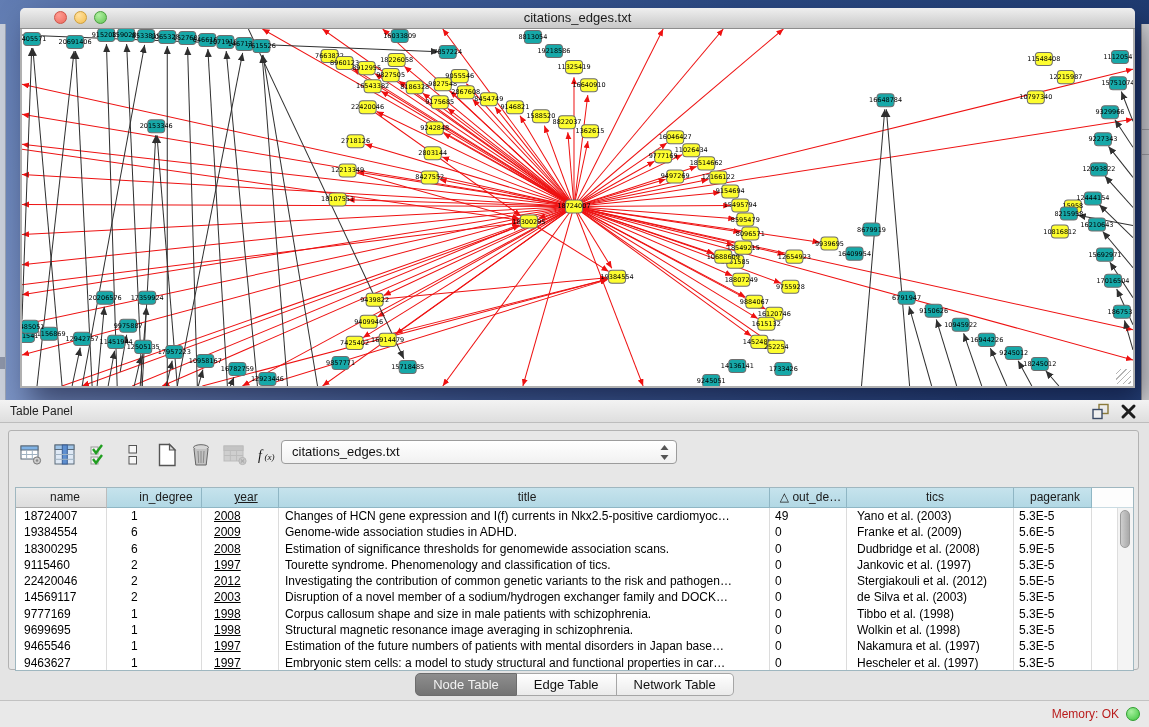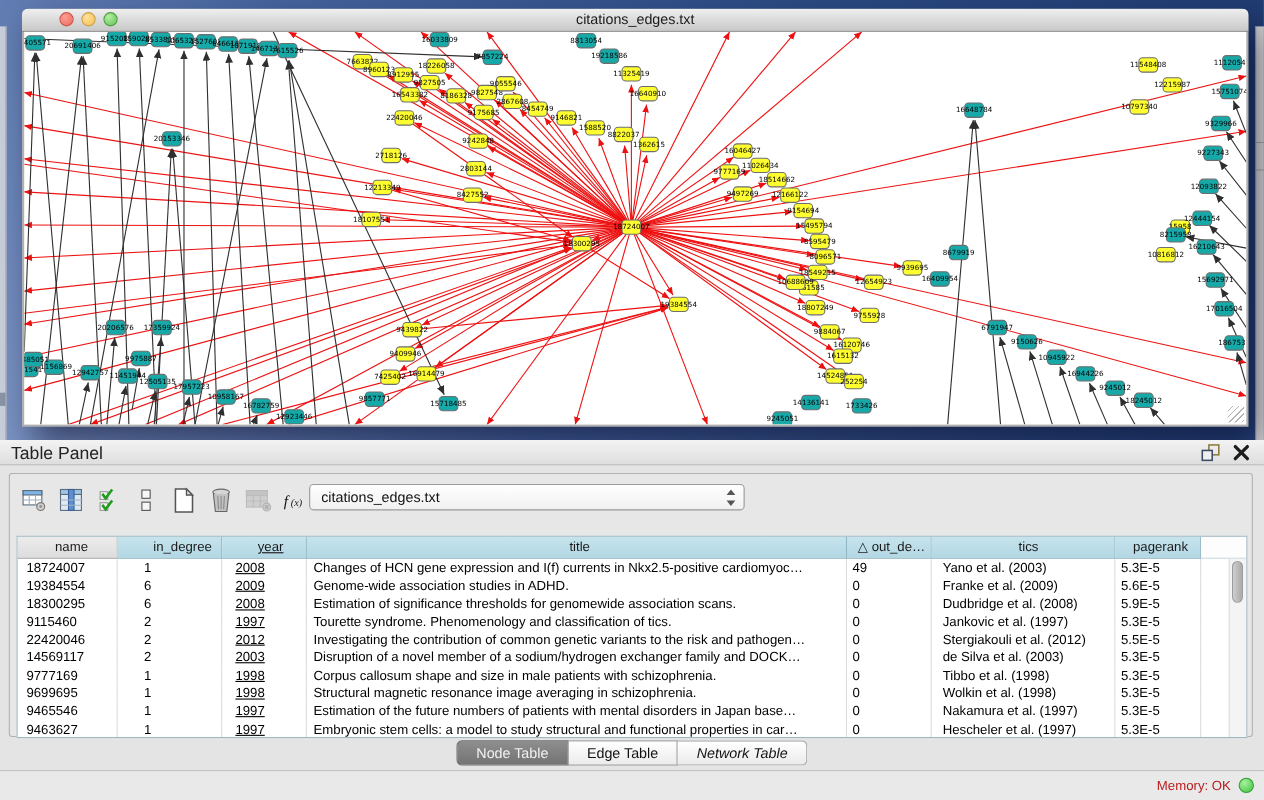--- a/index.html
+++ b/index.html
@@ -22,21 +22,21 @@
   .light.yellow{background:radial-gradient(circle at 35% 30%,#ffe1a0,#f5bf4f);border:1px solid #cf9f3c;}
   .light.green{background:radial-gradient(circle at 35% 30%,#b2f0a2,#61c454);border:1px solid #4a9e3d;}
   .wtitle{text-align:center;font-size:13px;line-height:20px;color:#1a1a1a;}
   .canvas{position:absolute;left:2px;right:2px;top:21px;bottom:2px;background:#ffffff;overflow:hidden;}
   .canvas svg{display:block;width:100%;height:100%;}
   .grip{position:absolute;right:2px;bottom:2px;width:15px;height:15px;
     background:repeating-linear-gradient(135deg,transparent 0 3px,#b5b5b5 3px 4px);}
   
   .bottom{position:absolute;left:0;top:400px;width:1149px;height:327px;background:#e4e4e4;}
   .bp-title{position:relative;height:22px;background:linear-gradient(#f3f3f3,#dedede);border-bottom:1px solid #bdbdbd;}
-  .bp-title .txt{position:absolute;left:10px;top:4px;font-size:16px;color:#222;}
+  .bp-title .txt{position:absolute;left:10px;top:4px;font-size:12px;color:#222;}
   .bp-float{position:absolute;right:38px;top:3px;width:20px;height:17px;cursor:pointer;}
   .bp-close{position:absolute;right:12px;top:3px;width:17px;height:17px;cursor:pointer;}
   .content{position:absolute;left:8px;top:30px;width:1131px;height:240px;
     border:1px solid #b2b2b2;border-radius:3px;background:#e7e7e7;box-sizing:border-box;}
   .toolbar{position:absolute;left:10px;top:7px;height:34px;display:flex;align-items:center;gap:10px;}
   .tbtn{width:24px;height:28px;display:flex;align-items:center;justify-content:center;}
   .tbtn.disabled{opacity:.55;}
   .combo{position:absolute;left:272px;top:9px;width:396px;height:24px;box-sizing:border-box;
     background:linear-gradient(#ffffff,#f1f1f1);border:1px solid #9c9c9c;border-radius:4px;
     font-size:13px;line-height:22px;color:#111;padding-left:10px;}
@@ -61,21 +61,21 @@
   .c5{width:167px;padding-left:10px;}
   .c6{width:78px;padding-left:5px;}
   .vscroll{position:absolute;right:0;top:20px;bottom:0;width:15px;background:#f4f4f4;border-left:1px solid #dddddd;}
   .vthumb{position:absolute;left:2px;top:2px;width:10px;height:38px;border-radius:5px;
     background:linear-gradient(90deg,#cfcfcf,#a9a9a9);border:1px solid #9b9b9b;box-sizing:border-box;}
   
   .tabs{position:absolute;left:0;right:0;top:273px;display:flex;justify-content:center;}
   .tab{height:21px;line-height:21px;font-size:13px;padding:0 17px;color:#111;
     background:linear-gradient(#ffffff,#ebebeb);border:1px solid #a6a6a6;border-left:none;}
   .tab:first-child{border-left:1px solid #a6a6a6;border-radius:5px 0 0 5px;}
-  .tab:last-child{border-radius:0 5px 5px 0;font-style:italic;}
+  .tab:last-child{border-radius:0 5px 5px 0;}
   .tab.active{background:linear-gradient(#8e8e8e,#737373);color:#f2f2f2;border-color:#6d6d6d;}
   
   .statusbar{position:absolute;left:0;top:300px;width:1149px;height:27px;background:#e9e9e9;border-top:1px solid #c2c2c2;}
   .mem{position:absolute;right:30px;top:6px;font-size:12px;color:#b91c1c;}
   .memdot{position:absolute;right:9px;top:6px;width:14px;height:14px;border-radius:50%;
     background:radial-gradient(circle at 35% 30%,#a8f0a0,#3cc53c);border:1px solid #2e9e2e;box-sizing:border-box;}
 </style>
 </head>
 <body>
 

